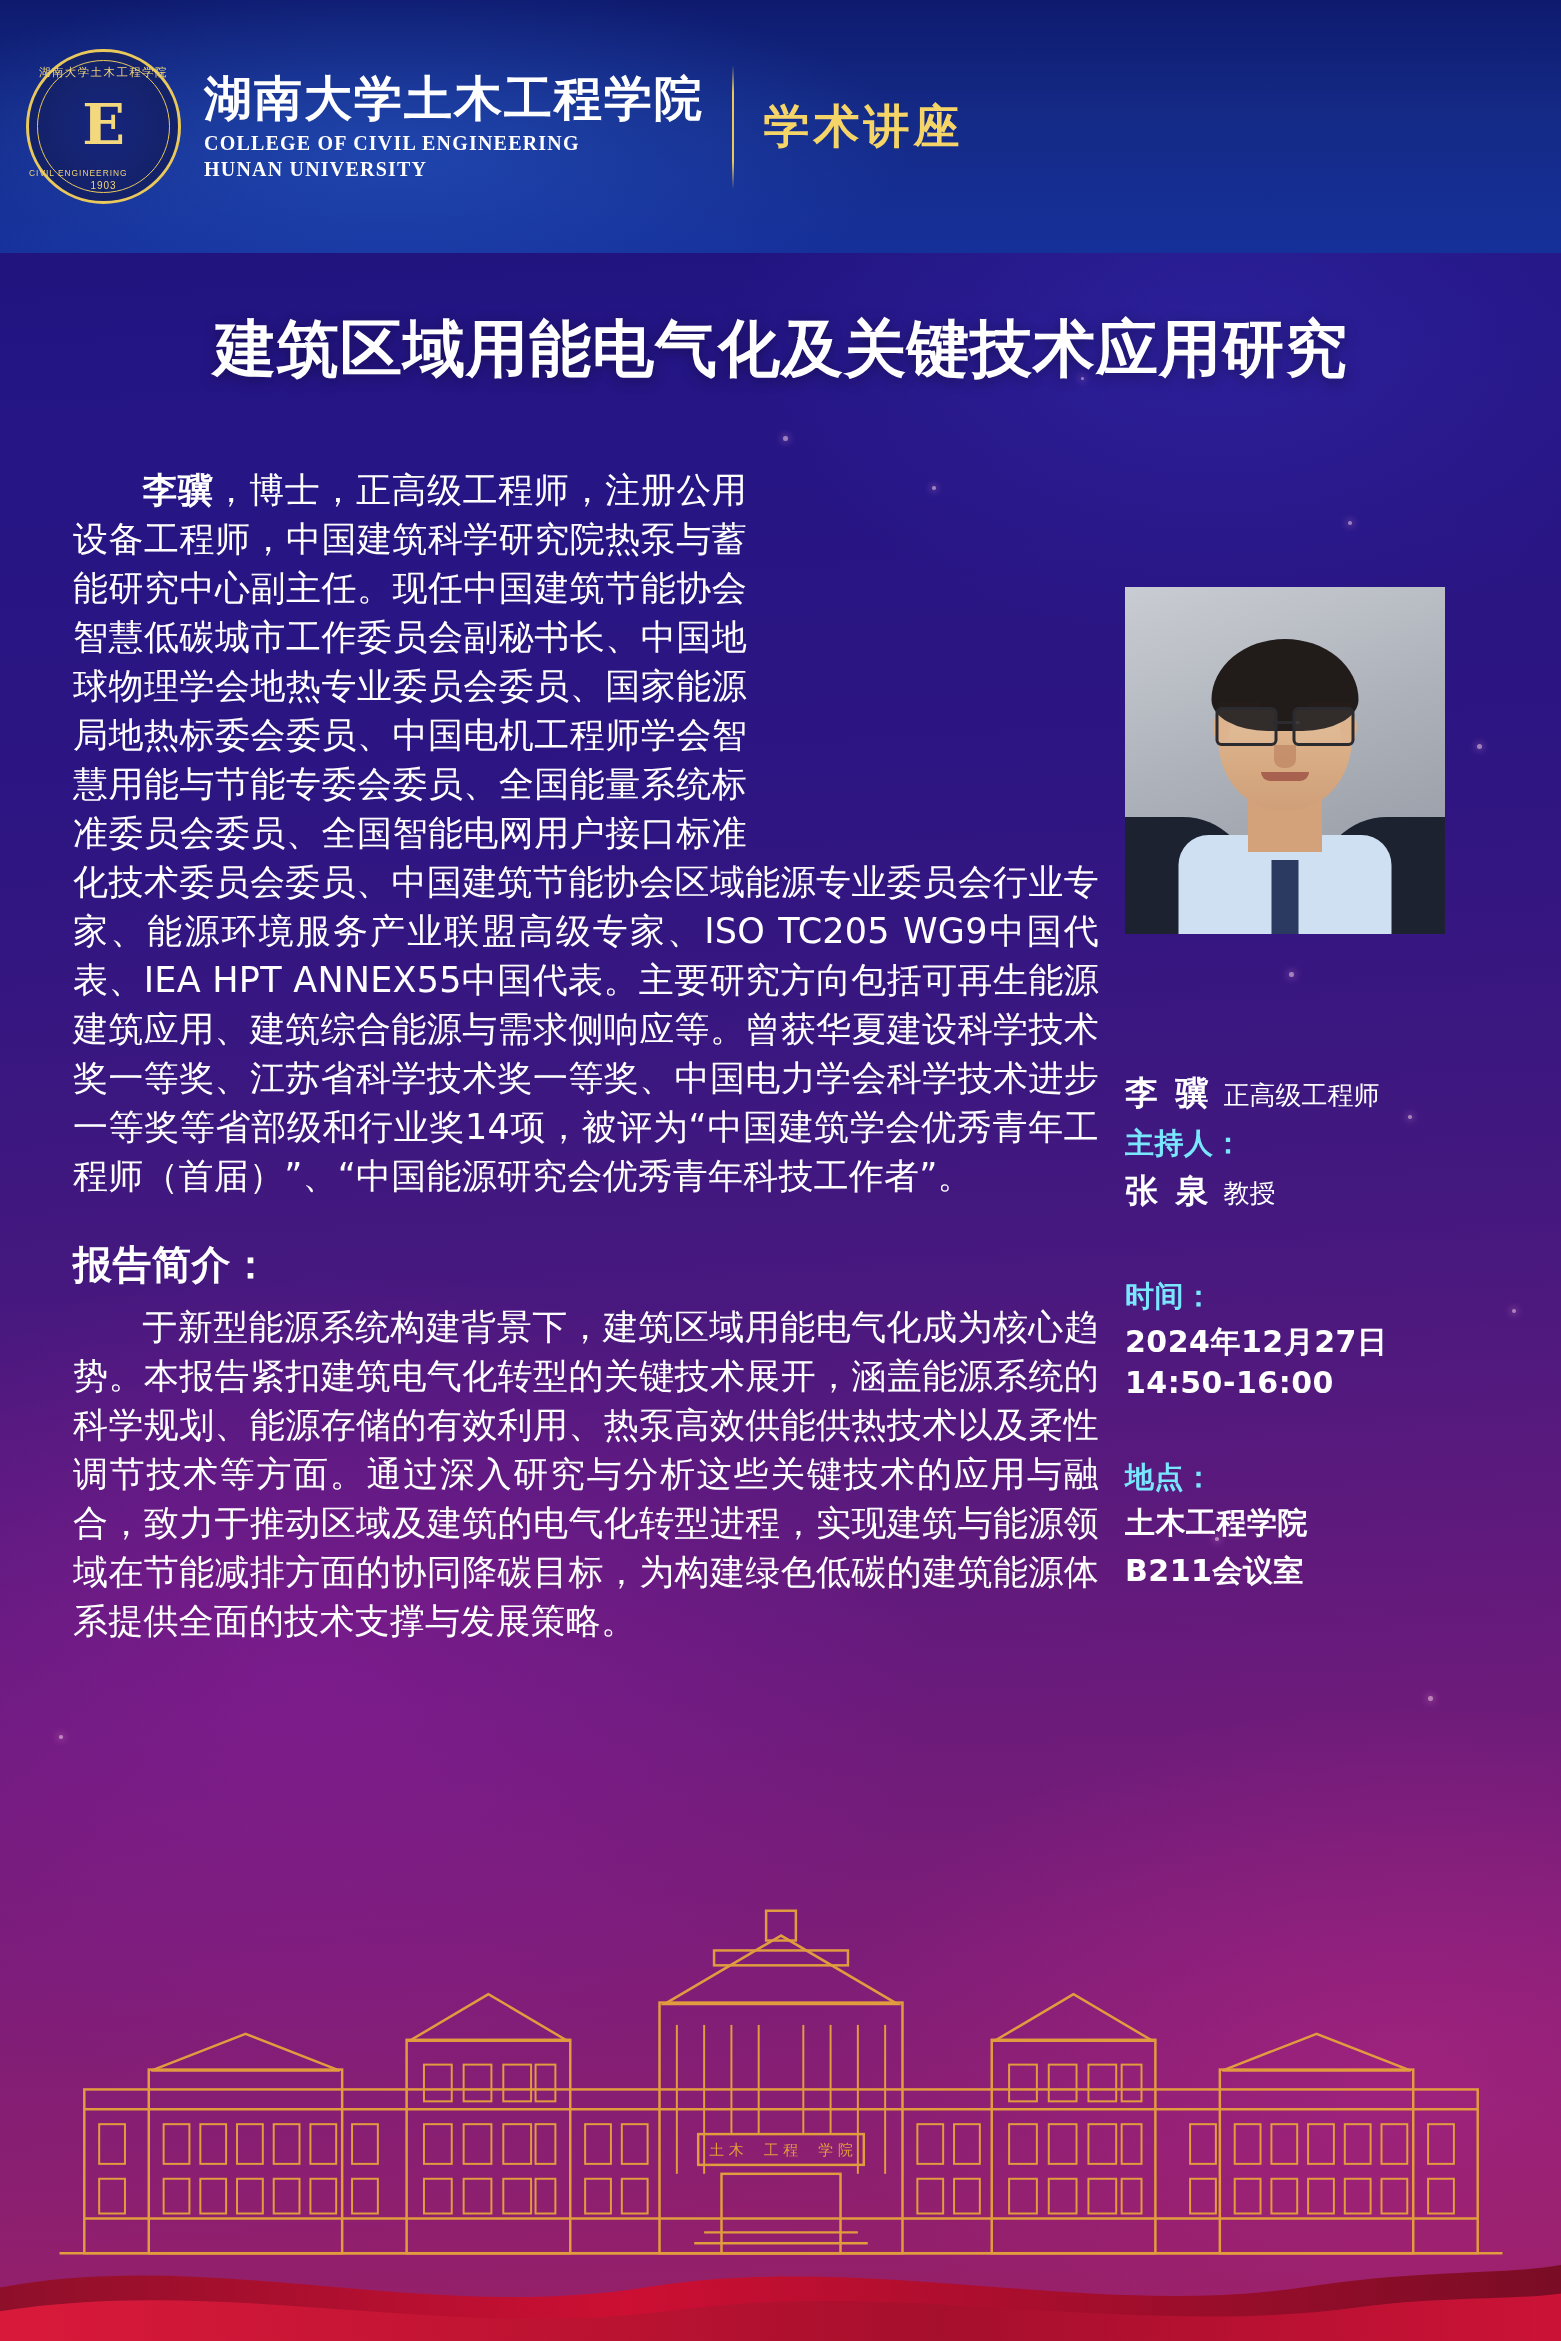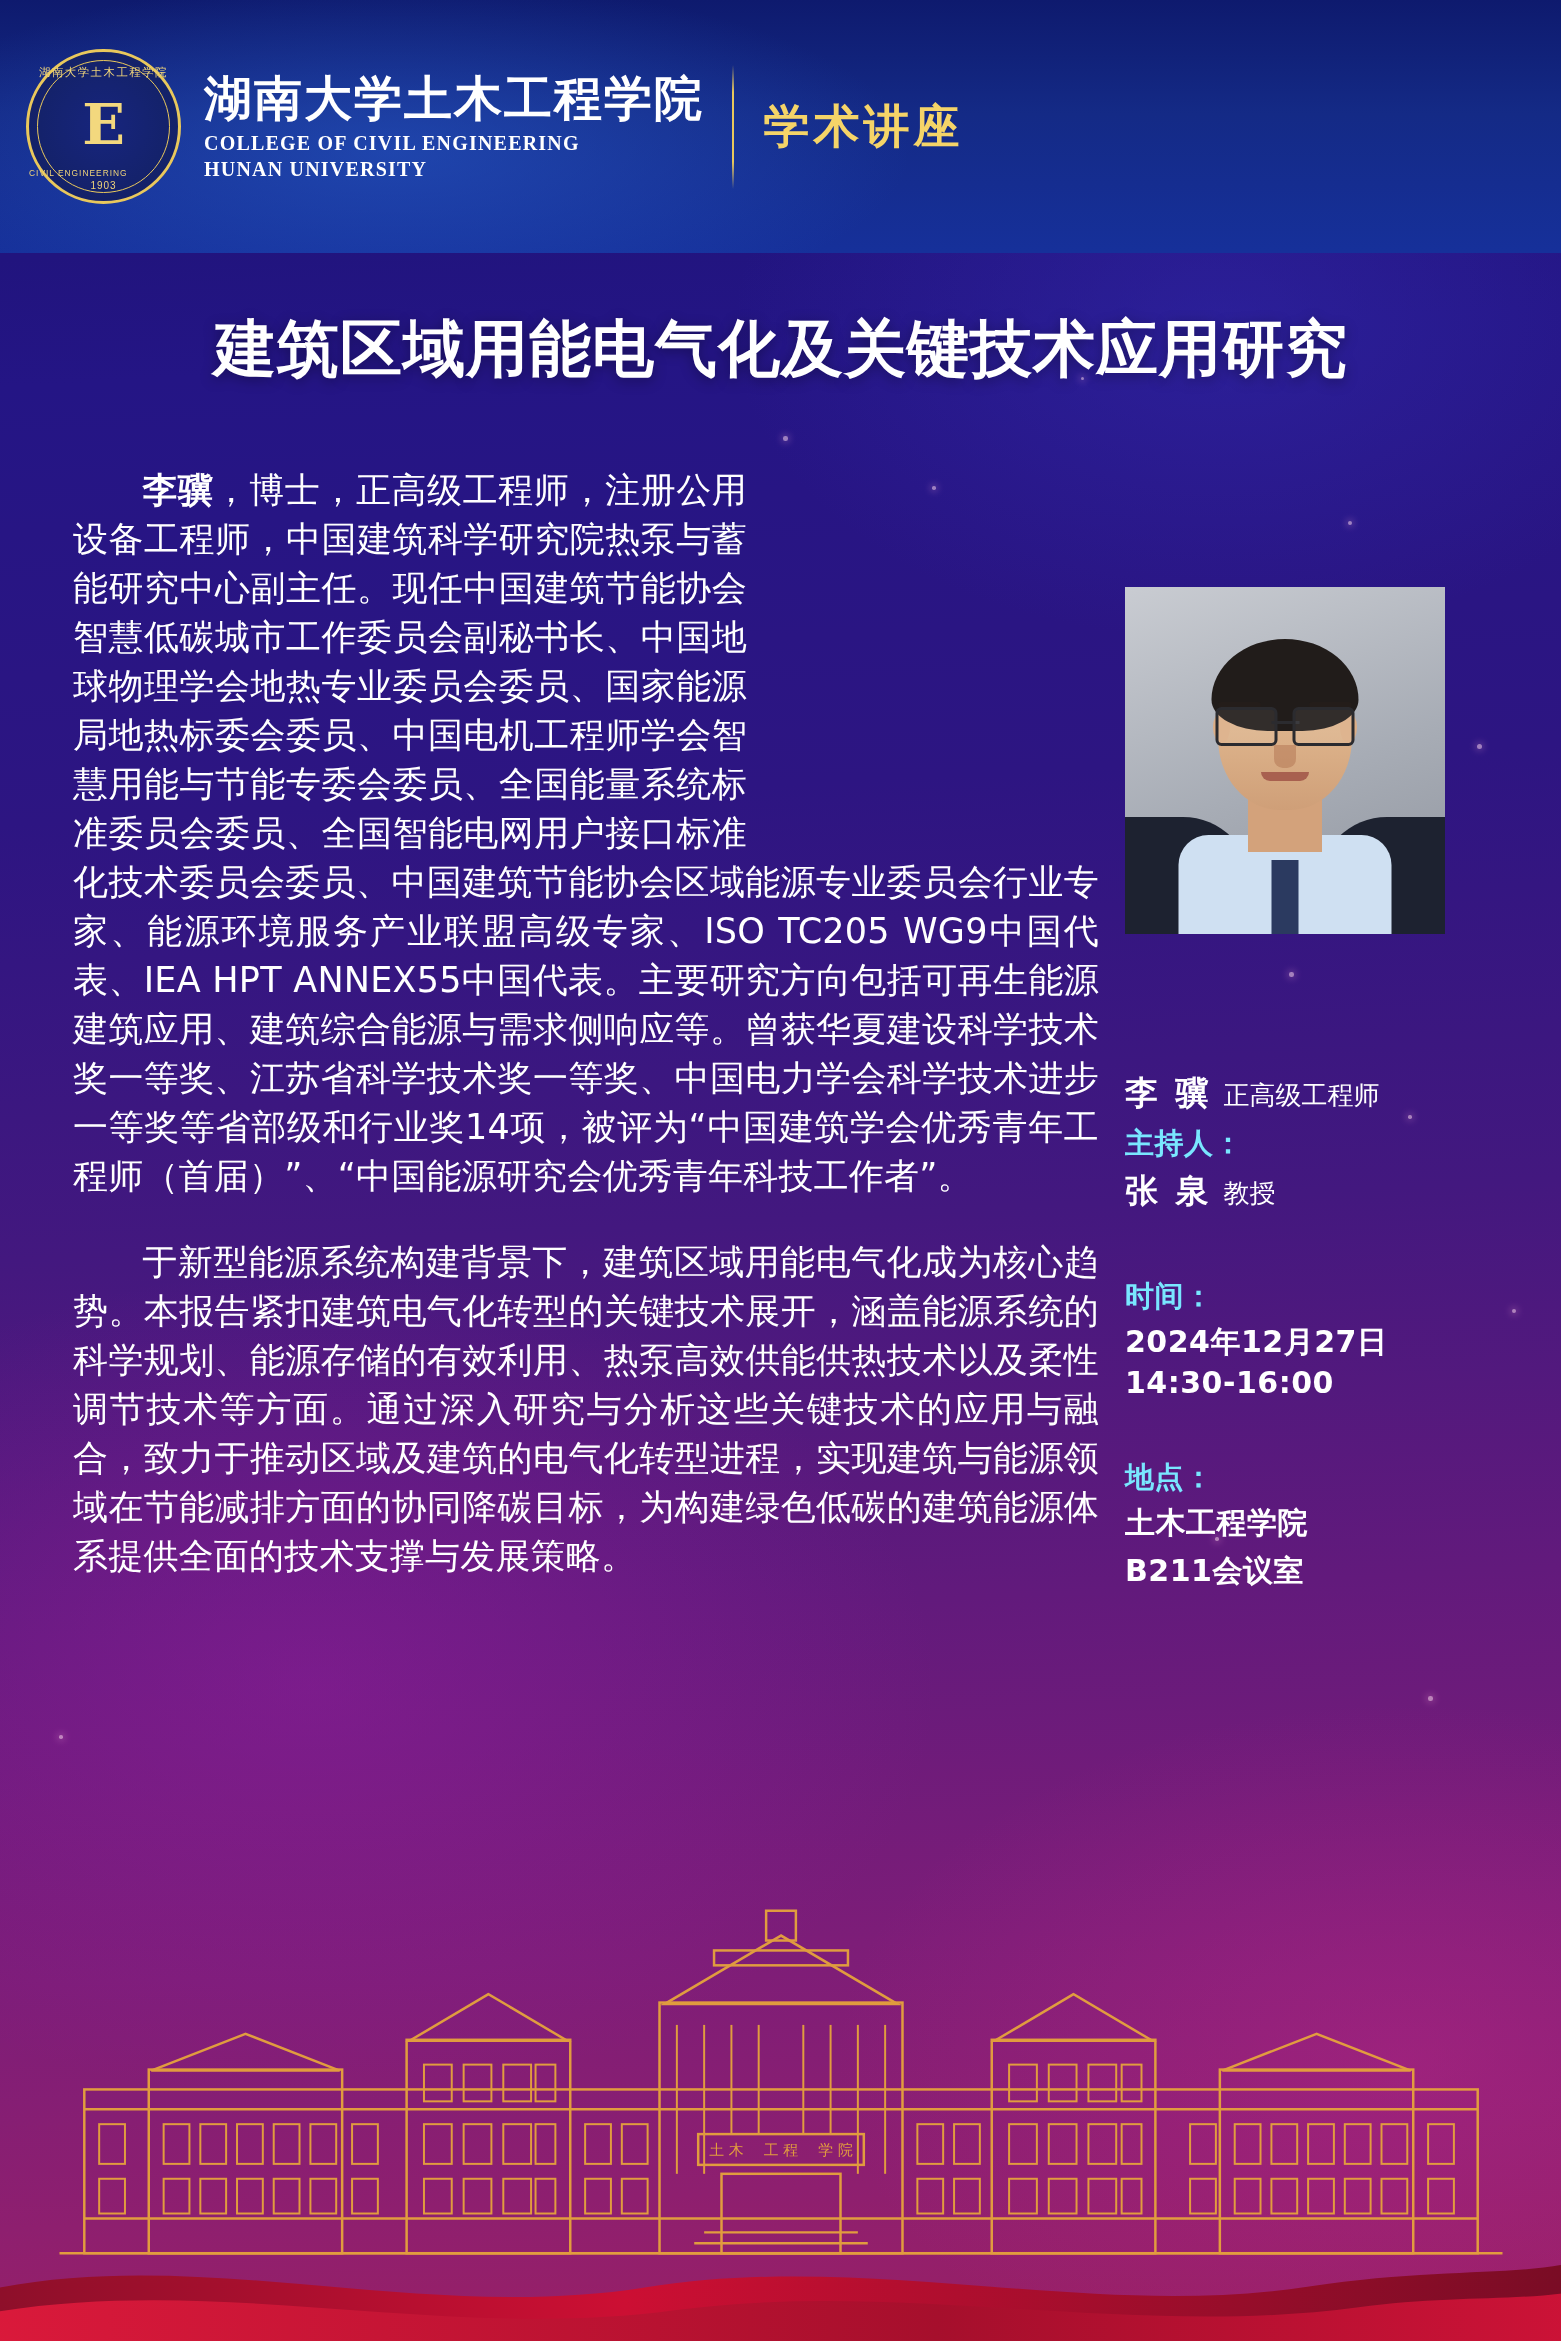--- a/index.html
+++ b/index.html
@@ -418,20 +418,21 @@
 
   <div class="col-left">
 
 
     <div class="body-text bio">
       <span class="portrait-spacer"></span>
       <span class="indent"></span><span class="speaker-name">李骥</span><span>，博士，正高级工程师，注册公用设备工程师，中国建筑科学研究院热泵与蓄能研究中心副主任。现任中国建筑节能协会智慧低碳城市工作委员会副秘书长、中国地球物理学会地热专业委员会委员、国家能源局地热标委会委员、中国电机工程师学会智慧用能与节能专委会委员、全国能量系统标准委员会委员、全国智能电网用户接口标准化技术委员会委员、中国建筑节能协会区域能源专业委员会行业专家、能源环境服务产业联盟高级专家、ISO TC205 WG9中国代表、IEA HPT ANNEX55中国代表。主要研究方向包括可再生能源建筑应用、建筑综合能源与需求侧响应等。曾获华夏建设科学技术奖一等奖、江苏省科学技术奖一等奖、中国电力学会科学技术进步一等奖等省部级和行业奖14项，被评为“中国建筑学会优秀青年工程师（首届）”、“中国能源研究会优秀青年科技工作者”。</span>
     </div>
 
     <div class="abstract-block">
+      <div class="section-head">报告简介：</div>
       <div class="body-text abstract-text">
         <span class="indent"></span><span>于新型能源系统构建背景下，建筑区域用能电气化成为核心趋势。本报告紧扣建筑电气化转型的关键技术展开，涵盖能源系统的科学规划、能源存储的有效利用、热泵高效供能供热技术以及柔性调节技术等方面。通过深入研究与分析这些关键技术的应用与融合，致力于推动区域及建筑的电气化转型进程，实现建筑与能源领域在节能减排方面的协同降碳目标，为构建绿色低碳的建筑能源体系提供全面的技术支撑与发展策略。</span>
       </div>
     </div>
   </div>
 
   <div class="portrait">
     <div class="bg"></div>
     <div class="suit-l"></div>
     <div class="suit-r"></div>
@@ -463,21 +464,21 @@
     <div class="label">主持人：</div>
     <div class="person-row">
       <span class="person-name">张 泉</span>
       <span class="person-title">教授</span>
     </div>
 
     <div class="gap-lg"></div>
 
     <div class="label">时间：</div>
     <div class="info-value">2024年12月27日</div>
-    <div class="info-value">14:30-16:00</div>
+    <div class="info-value">14:50-16:00</div>
 
     <div class="gap-lg"></div>
 
     <div class="label">地点：</div>
     <div class="info-value">土木工程学院</div>
     <div class="info-value mt-sm">B211会议室</div>
   </div>
 
   <svg class="building" viewBox="0 0 3150 820" preserveAspectRatio="none">
     <g fill="none" stroke="#e6a33c" stroke-width="5">

